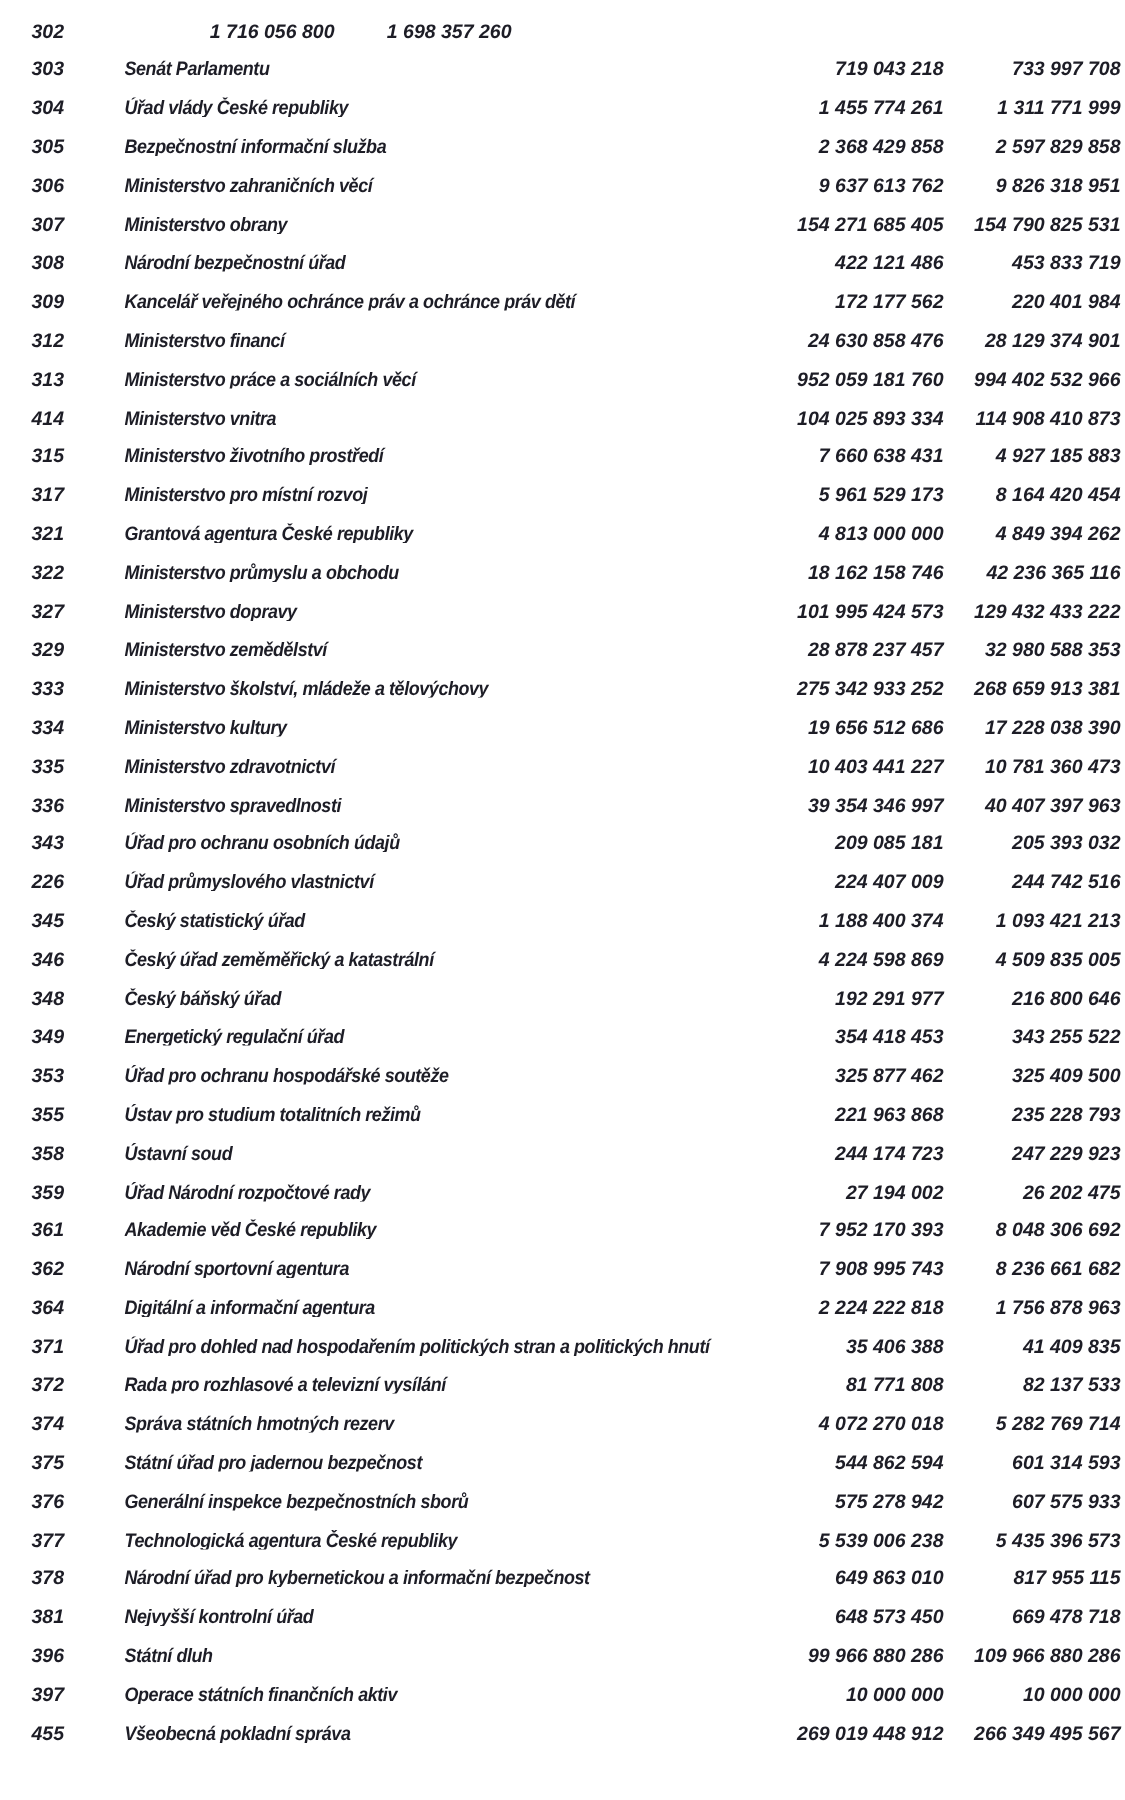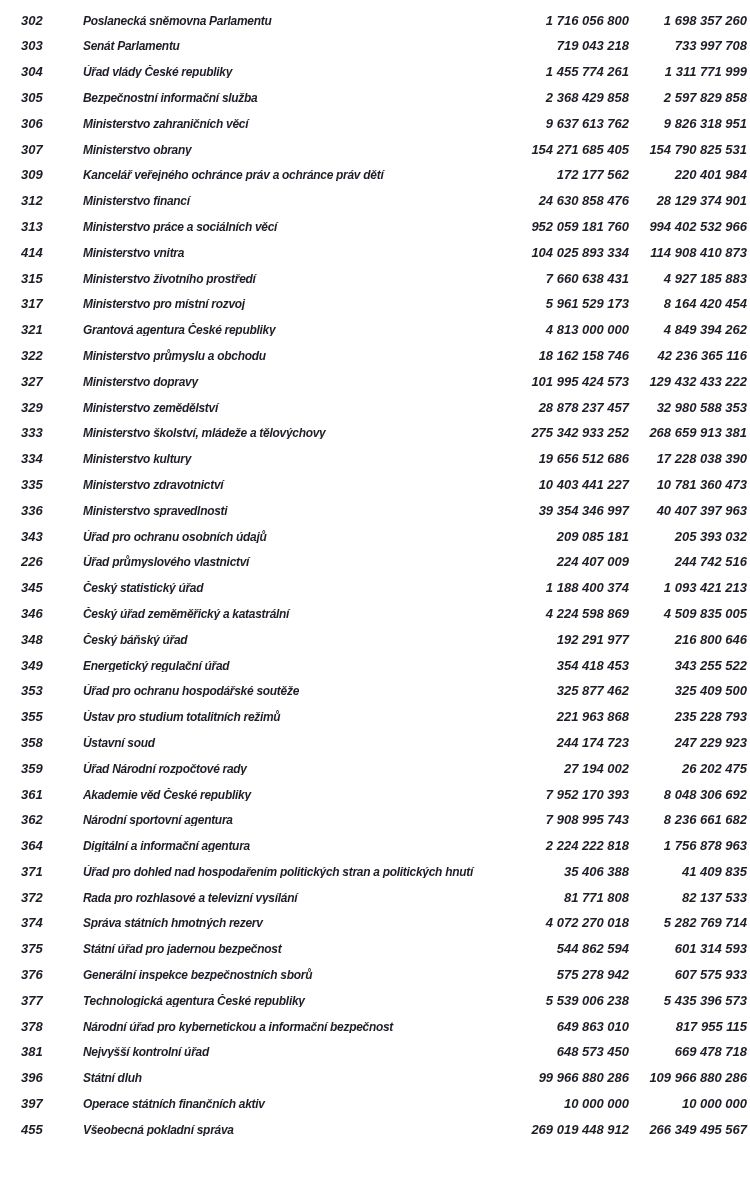--- a/index.html
+++ b/index.html
@@ -86,21 +86,20 @@
       <div class="c-num">301</div>
       <div class="c-name"><span class="squeeze">Kancelář prezidenta republiky</span></div>
       <div class="c-a1">414 330 306</div>
       <div class="c-a2">437 616 043</div>
     </div>
   </div>
 
   <div class="rows-container" id="rows-container">
       <div class="row">
         <div class="c-num">302</div>
-        <div class="c-name"><span class="squeeze">Poslanecká sněmovna Parlamentu</span></div>
         <div class="c-a1">1 716 056 800</div>
         <div class="c-a2">1 698 357 260</div>
       </div>
       <div class="row">
         <div class="c-num">303</div>
         <div class="c-name"><span class="squeeze">Senát Parlamentu</span></div>
         <div class="c-a1">719 043 218</div>
         <div class="c-a2">733 997 708</div>
       </div>
       <div class="row">
@@ -121,20 +120,26 @@
         <div class="c-a1">9 637 613 762</div>
         <div class="c-a2">9 826 318 951</div>
       </div>
       <div class="row">
         <div class="c-num">307</div>
         <div class="c-name"><span class="squeeze">Ministerstvo obrany</span></div>
         <div class="c-a1">154 271 685 405</div>
         <div class="c-a2">154 790 825 531</div>
       </div>
       <div class="row">
+        <div class="c-num">308</div>
+        <div class="c-name"><span class="squeeze">Národní bezpečnostní úřad</span></div>
+        <div class="c-a1">422 121 486</div>
+        <div class="c-a2">453 833 719</div>
+      </div>
+      <div class="row">
         <div class="c-num">309</div>
         <div class="c-name"><span class="squeeze">Kancelář veřejného ochránce práv a ochránce práv dětí</span></div>
         <div class="c-a1">172 177 562</div>
         <div class="c-a2">220 401 984</div>
       </div>
       <div class="row">
         <div class="c-num">312</div>
         <div class="c-name"><span class="squeeze">Ministerstvo financí</span></div>
         <div class="c-a1">24 630 858 476</div>
         <div class="c-a2">28 129 374 901</div>

